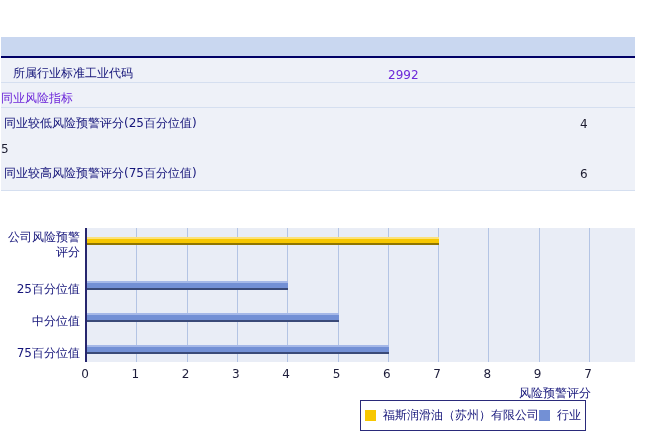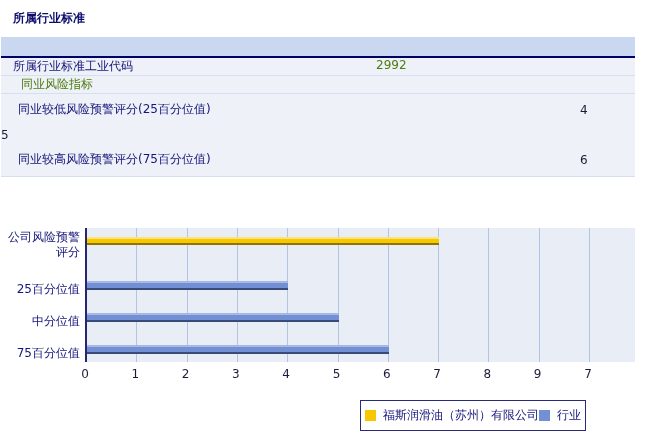--- a/index.html
+++ b/index.html
@@ -33,39 +33,38 @@
     height: 21px;
     background: #c9d7f0;
     border-bottom: 2px solid #000066;
   }
   .tbl-row {
     position: relative;
     background: #eef1f8;
     border-bottom: 1px solid #d5dff0;
     display: flex;
   }
-  .tbl-row.simple { height: 18px; align-items: flex-start; }
+  .tbl-row.simple { height: 25px; align-items: flex-end; gap: 32px; }
   .cell-label {
     padding-left: 12px;
     width: 355px;
     color: #15157a;
   }
   .cell-value {
-    color: #4d7c0f;
-    margin-left: 20px;
+    color: #6d28d9;
   }
   .tbl-row.group { min-height: 82px; align-items: flex-start; }
   .tbl-row.group .cell-label { padding-top: 7px; }
   .subrows { flex: 1; padding-top: 3px; padding-bottom: 4px; }
   .subrow {
     height: 25px;
     display: flex;
     align-items: center;
   }
-  .subrow .sub-label { padding-left: 3px; flex: 1; color: #15157a; margin-left: 14px; }
+  .subrow .sub-label { padding-left: 3px; flex: 1; color: #15157a; }
   .subrow .sub-value {
     width: 55px; text-align: left; color: #1c1c30;
   }
   
   #plot {
     position: absolute;
     left: 85px; top: 228px;
     width: 550px; height: 134px;
     background: #e9edf6;
     border-left: 2px solid #26266e;
@@ -125,21 +124,20 @@
     gap: 0;
   }
   .legend-item { display: flex; align-items: center; gap: 7px; color: #15157a; }
   .legend-swatch { width: 11px; height: 11px; display: inline-block; }
 </style>
 </head>
 <body>
 
 <div id="stage">
 
-  <div class="sec-title" style="top:10px;">所属行业标准</div>
 
   <div id="ind-table">
     <div class="tbl-head"></div>
 
     <div class="tbl-row simple">
       <div class="cell-label">所属行业标准工业代码</div>
       <div class="cell-value">2992</div>
     </div>
 
     <div class="tbl-row simple">
@@ -195,20 +193,21 @@
       <div class="xtick" style="left: 215.9px;">3</div>
       <div class="xtick" style="left: 266.2px;">4</div>
       <div class="xtick" style="left: 316.5px;">5</div>
       <div class="xtick" style="left: 366.8px;">6</div>
       <div class="xtick" style="left: 417.1px;">7</div>
       <div class="xtick" style="left: 467.4px;">8</div>
       <div class="xtick" style="left: 517.7px;">9</div>
       <div class="xtick" style="left: 568px;">7</div>
     </div>
 
+  <div id="xaxis-label">风险预警评分</div>
 
   <div id="legend">
       <div class="legend-item">
         <span class="legend-swatch" style="background: rgb(247, 199, 0);"></span>
         <span>福斯润滑油（苏州）有限公司</span>
       </div>
       <div class="legend-item">
         <span class="legend-swatch" style="background: rgb(115, 144, 213);"></span>
         <span>行业</span>
       </div>

